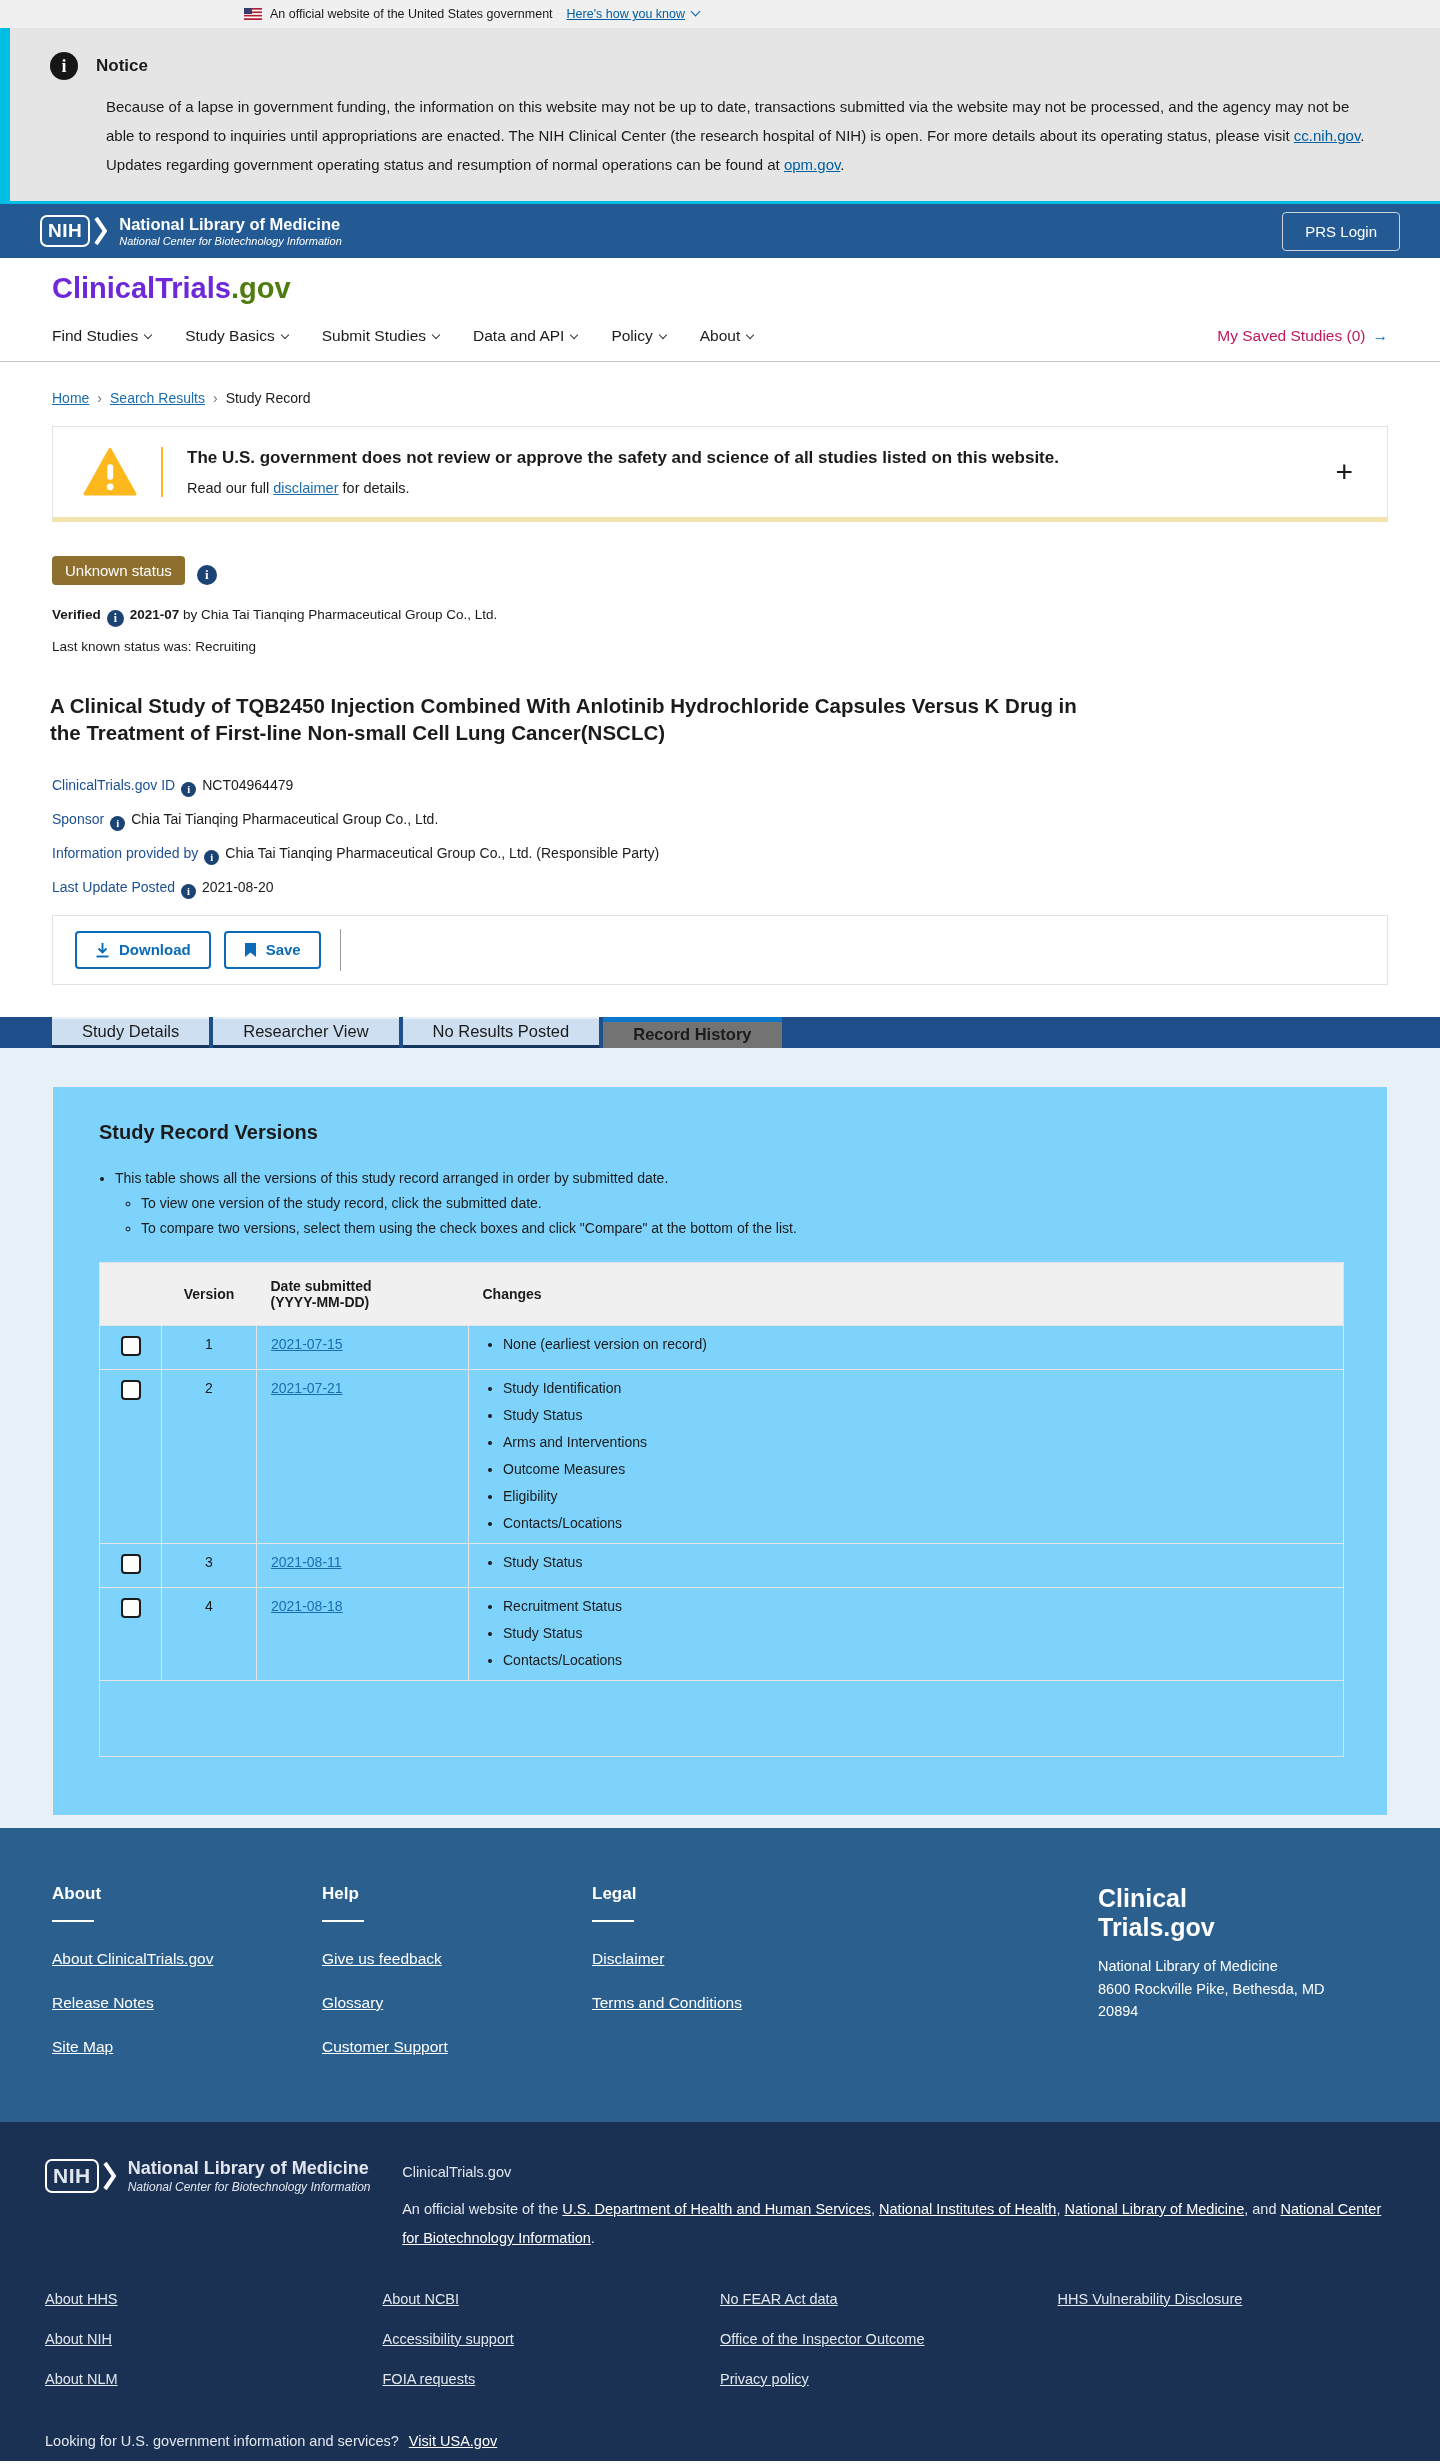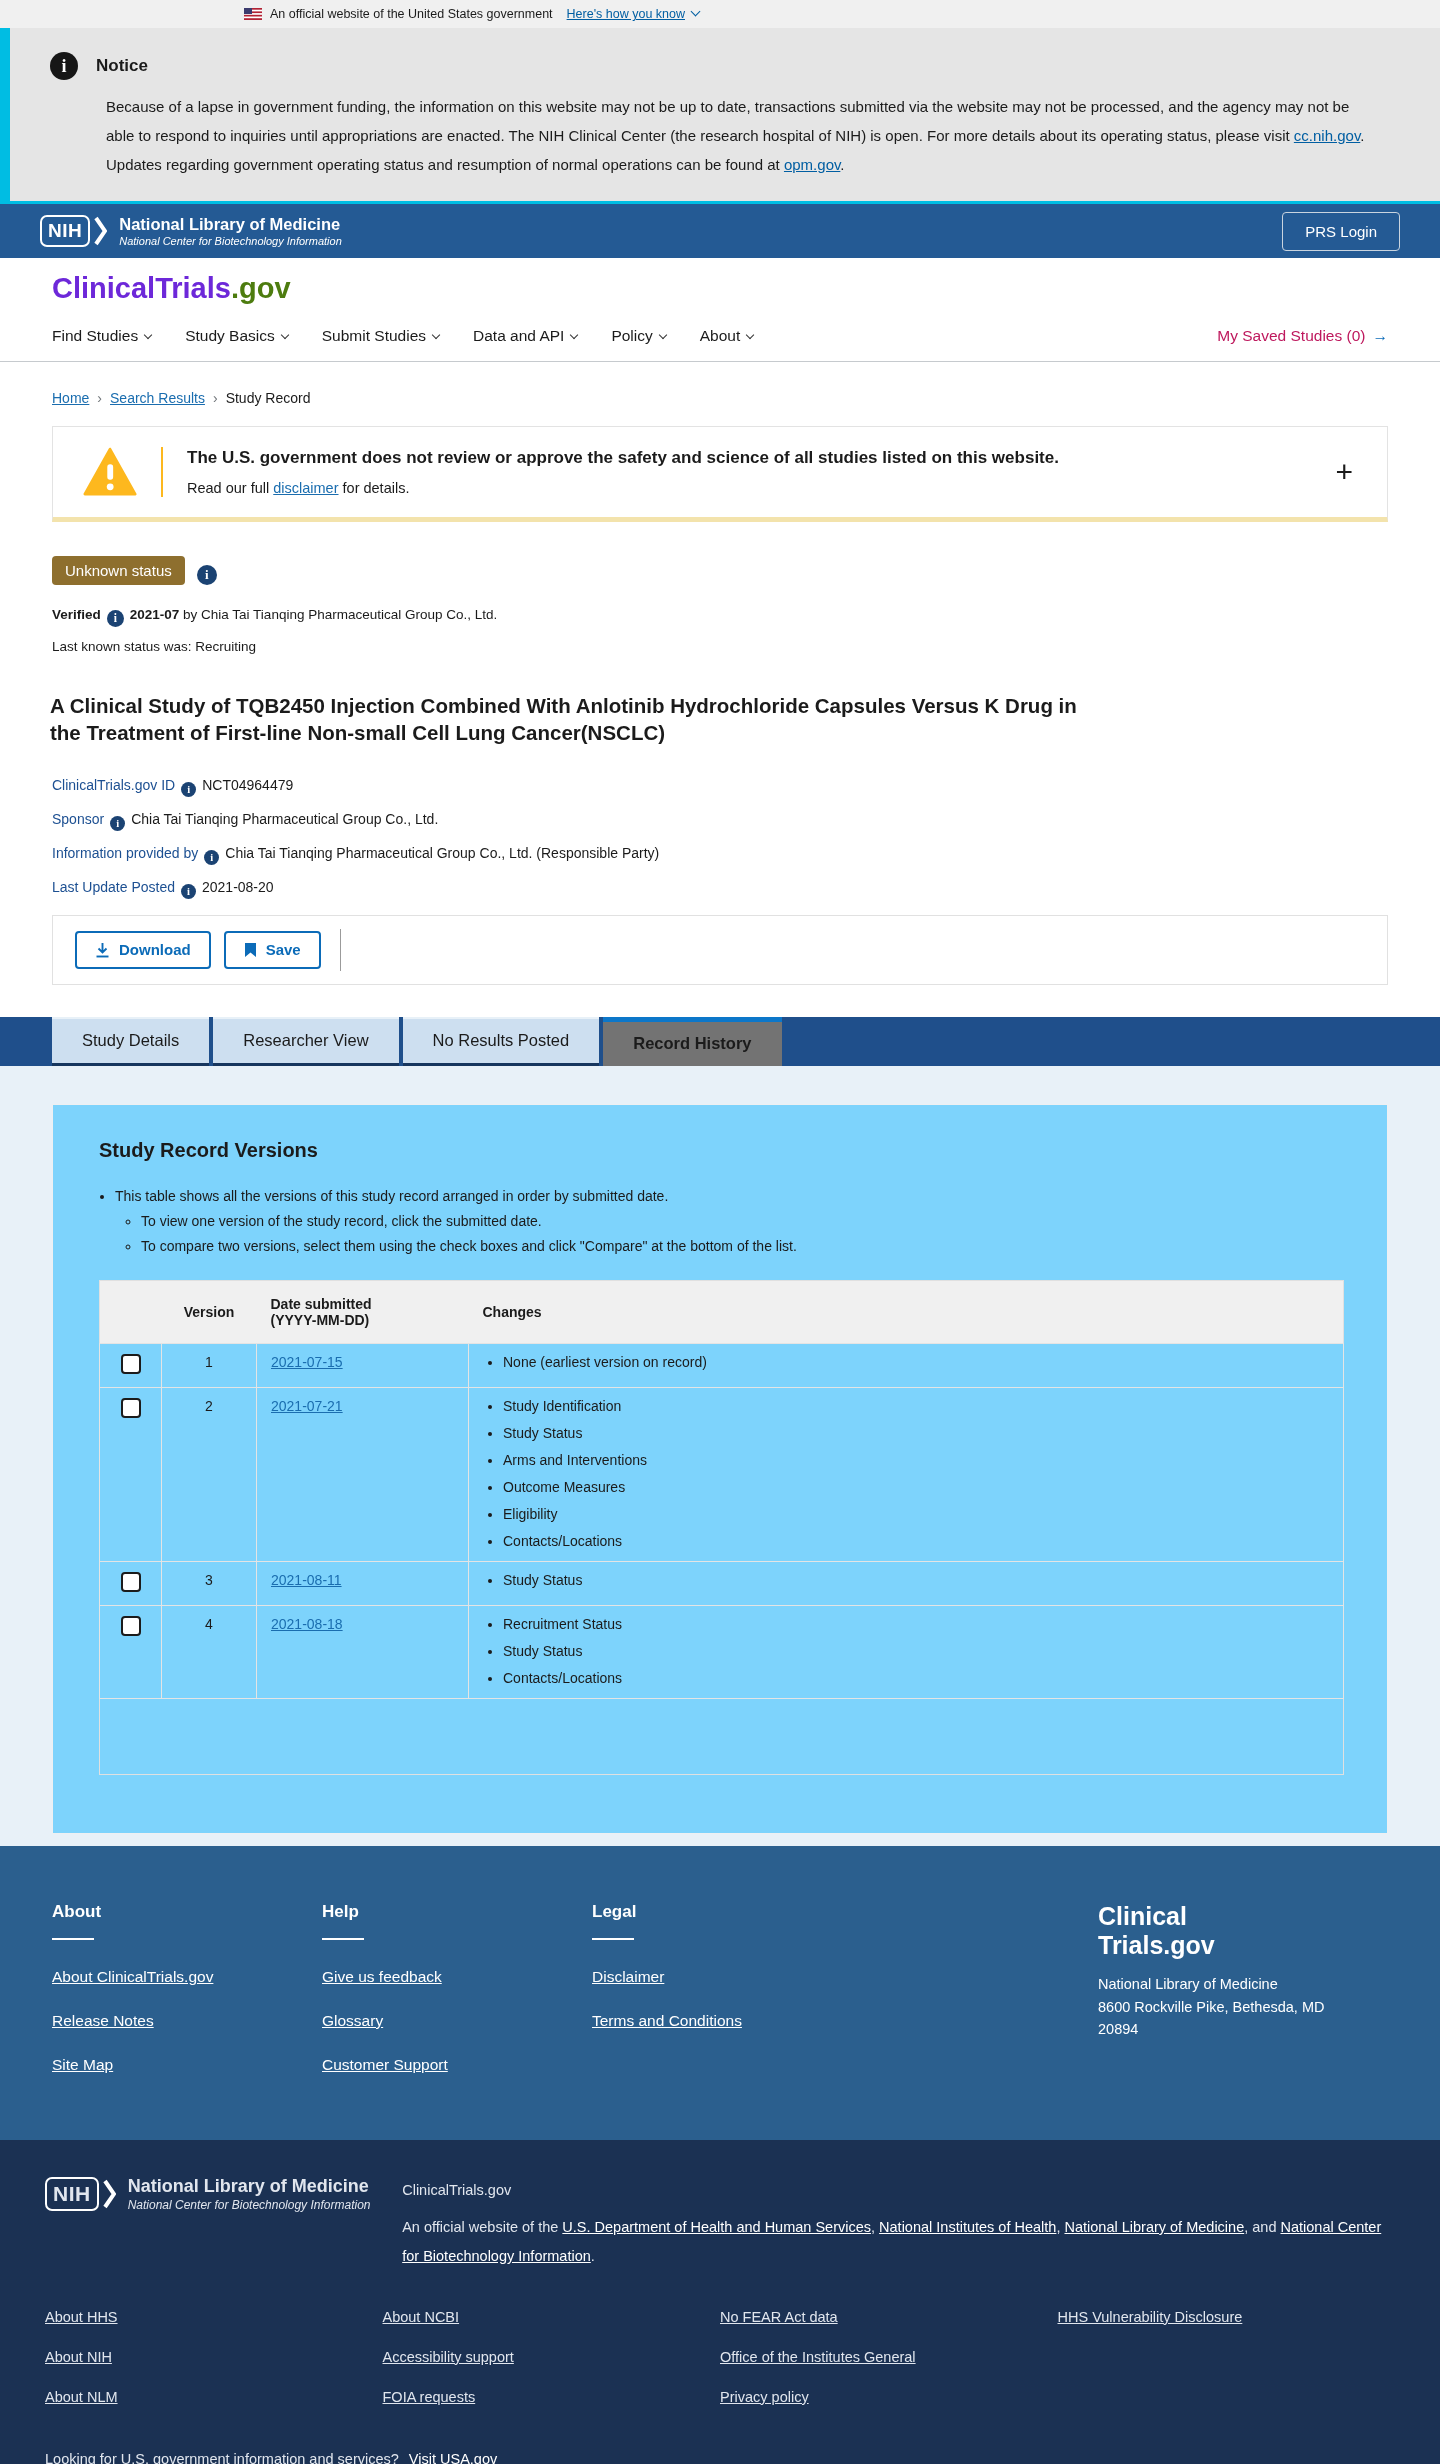--- a/index.html
+++ b/index.html
@@ -72,21 +72,21 @@
   .meta-row { margin-bottom:14px; font-size:14px; }
   .meta-label { color:#1d5092; font-weight:normal; }
   .meta-row .info-icon { width:15px; height:15px; font-size:10.5px; }
 
   
   .action-box { margin:16px 52px 0; border:1px solid #e1e1e1; padding:13px 22px; display:flex; align-items:center; gap:13px; }
   .act-btn { display:flex; align-items:center; gap:9px; border:2px solid #0b6bb8; color:#0b6bb8; background:#fff; border-radius:4px; padding:8px 18px; font-size:15px; font-weight:bold; font-family:inherit; cursor:pointer; height:38px; }
   .act-divider { width:1px; height:42px; background:#9b9b9b; margin-left:6px; }
 
   
-  .tab-strip { margin-top:32px; background:#1f4f8b; height:49px; display:flex; gap:4px; padding-left:52px; align-items:stretch; }
+  .tab-strip { margin-top:32px; background:#1f4f8b; height:31px; display:flex; gap:4px; padding-left:52px; align-items:stretch; }
   .tab { background:#cddff0; border-top:2px solid #e8f1f8; border-bottom:3px solid #16365e; display:flex; align-items:center; padding:0 30px; font-size:16.5px; color:#1b1b1b; cursor:pointer; }
   .tab-active { background:#737373; border-top:5px solid #0c77c9; border-bottom:none; font-weight:bold; }
 
   
   .content-bg { background:#e8f1f8; padding:38px 52px 12px; }
   .card { background:#7dd3fc; border:1px solid #eef0f2; padding:34px 46px 58px; min-height:720px; }
   .card-heading { font-size:20px; font-weight:bold; margin:0 0 26px; }
   .info-bullets { margin:0; padding-left:16px; font-size:14px; }
   .info-bullets > li { margin-bottom:9px; }
   .info-bullets ul { margin-top:9px; padding-left:26px; }
@@ -407,21 +407,21 @@
           <a href="#">About NIH</a>
           <a href="#">About NLM</a>
         </div>
         <div class="fd-col">
           <a href="#">About NCBI</a>
           <a href="#">Accessibility support</a>
           <a href="#">FOIA requests</a>
         </div>
         <div class="fd-col">
           <a href="#">No FEAR Act data</a>
-          <a href="#">Office of the Institutes General</a>
+          <a href="#">Office of the Inspector Outcome</a>
           <a href="#">Privacy policy</a>
         </div>
         <div class="fd-col">
           <a href="#">HHS Vulnerability Disclosure</a>
         </div>
       </div>
     <div class="usa-line">
       <span>Looking for U.S. government information and services?</span><a href="#">Visit USA.gov</a>
     </div>
 

